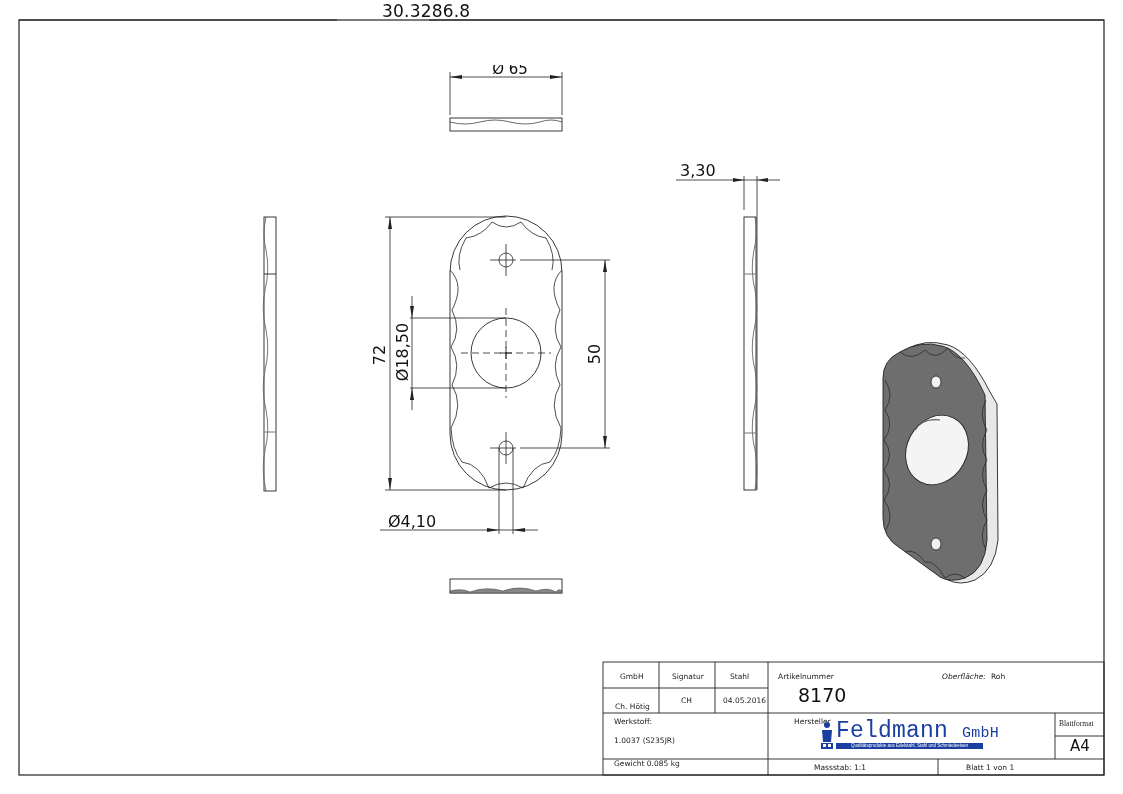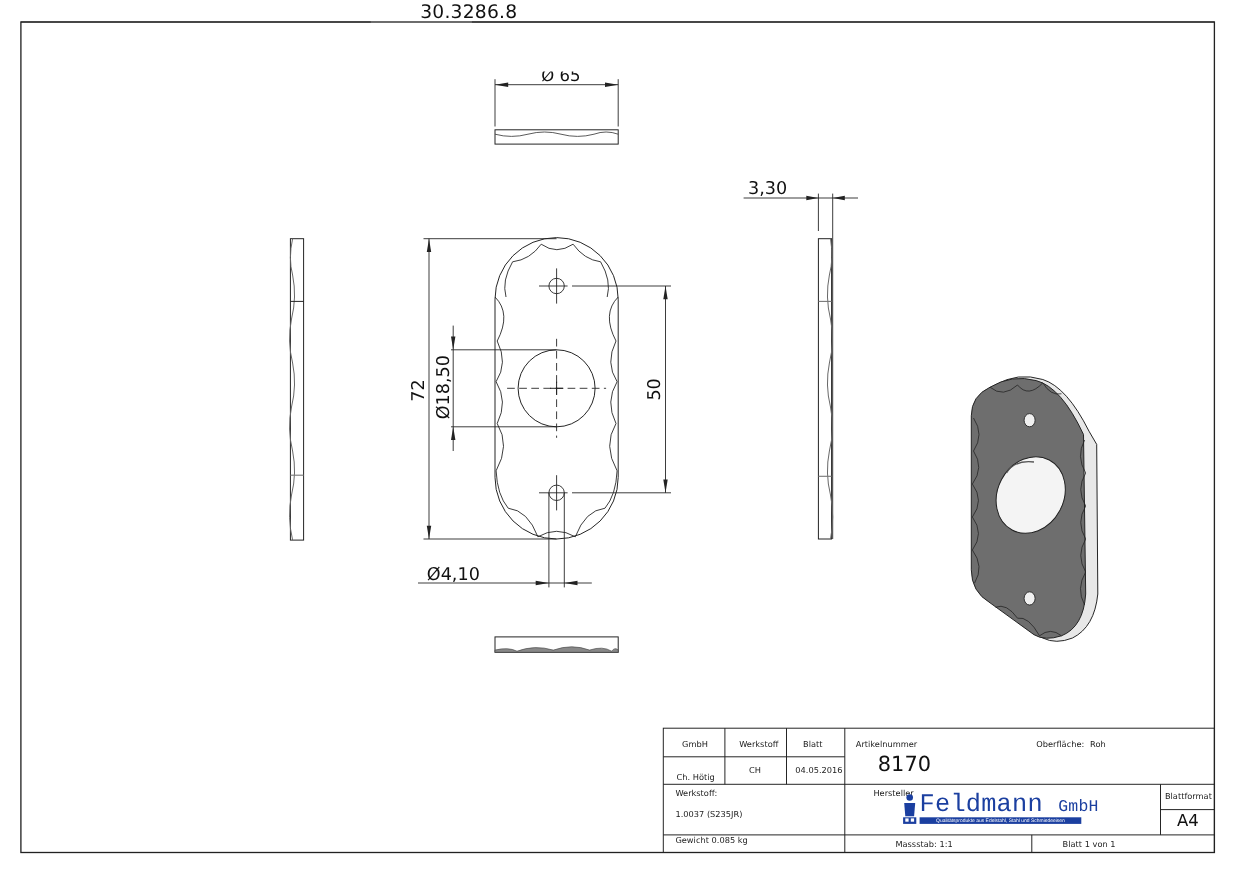--- a/index.html
+++ b/index.html
@@ -145,47 +145,47 @@
     <line x1="659" y1="662" x2="659" y2="713"></line>
     <line x1="715" y1="662" x2="715" y2="713"></line>
     <line x1="768" y1="662" x2="768" y2="775"></line>
     <line x1="938" y1="759" x2="938" y2="775"></line>
     <line x1="1055" y1="713" x2="1055" y2="759"></line>
     <line x1="1055" y1="736" x2="1104" y2="736"></line>
   </g>
 </svg>
 
 <div class="tb-cell" style="left:620px; top:672px;">GmbH</div>
-<div class="tb-cell" style="left:672px; top:672px;">Werkstoff</div>
-<div class="tb-cell" style="left:730px; top:672px;">Blatt</div>
+<div class="tb-cell" style="left:672px; top:672px;">Signatur</div>
+<div class="tb-cell" style="left:730px; top:672px;">Stahl</div>
 <div class="tb-cell" style="left:615px; top:702px;">Ch. Hötig</div>
 <div class="tb-cell" style="left:681px; top:696px;">CH</div>
 <div class="tb-cell" style="left:723px; top:696px;">04.05.2016</div>
 
 <div class="tb-cell" style="left:778px; top:672px;">Artikelnummer</div>
 <div class="tb-cell tb-big" style="left:778px; top:684px;margin-left:20px;">8170</div>
-<div class="tb-cell" style="left:942px; top:672px;">Oberfläche:</div>
+<div class="tb-cell" style="left:942px; top:672px;font-style:italic;">Oberfläche:</div>
 <div class="tb-cell" style="left:991px; top:672px;">Roh</div>
 
 <div class="tb-cell" style="left:614px; top:717px;text-align:right;">Werkstoff:</div>
 <div class="tb-cell" style="left:614px; top:736px;">1.0037 (S235JR)</div>
 
 <div class="tb-cell" style="left:782px; top:717px;padding-left:12px;">Hersteller</div>
 
 <svg class="abs" style="left:819px; top:720px;" width="16" height="30" viewBox="0 0 16 30">
   <circle cx="8" cy="5" r="3" fill="#1b3fa0"></circle>
   <path d="M3,10 L13,10 L12,22 L4,22 Z" fill="#1b3fa0"></path>
   <rect x="2" y="23" width="12" height="6" fill="#1b3fa0"></rect>
   <rect x="4" y="24" width="3" height="3" fill="#fff"></rect>
   <rect x="9" y="24" width="3" height="3" fill="#fff"></rect>
 </svg>
 <div class="logo-main">
   <span>Feldmann</span>
   <span class="logo-gmbh">GmbH</span>
 </div>
 <div class="logo-tag">Qualitätsprodukte aus Edelstahl, Stahl und Schmiedeeisen</div>
 
-<div class="tb-cell" style="left:1059px; top:719px;">Blattformat</div>
+<div class="tb-cell" style="left:1059px; top:719px;font-family:Liberation Serif, serif;">Blattformat</div>
 <div class="tb-cell tb-a4" style="left:1070px; top:737px;">A4</div>
 
 <div class="tb-cell" style="left:614px; top:759px;">Gewicht 0.085 kg</div>
 <div class="tb-cell" style="left:778px; top:763px;padding-left:36px;">Massstab: 1:1</div>
 <div class="tb-cell" style="left:943px; top:763px;padding-left:23px;">Blatt 1 von 1</div>
 
 </body></html>

